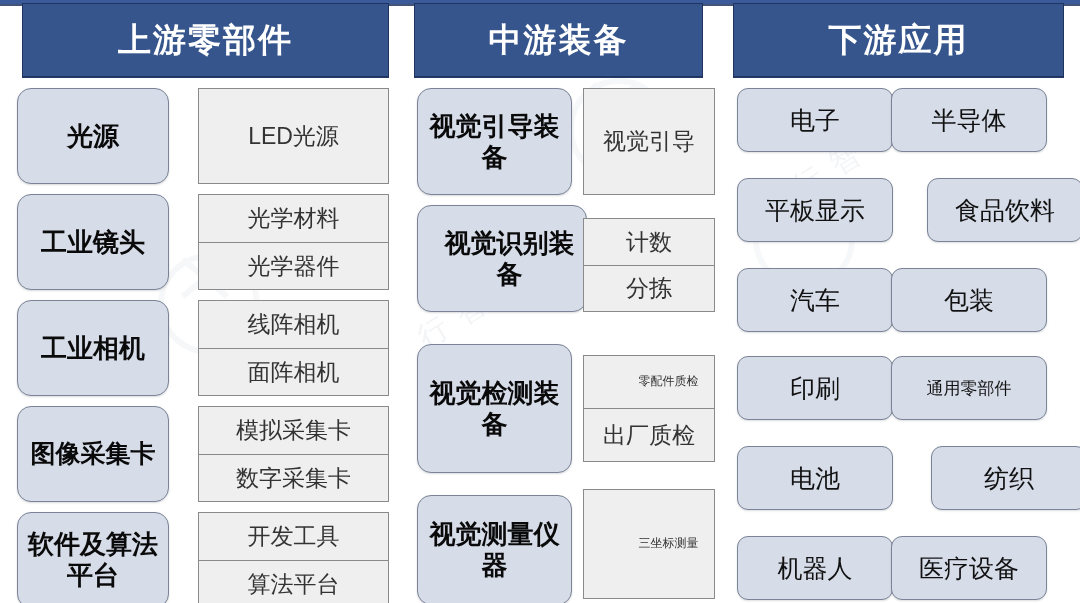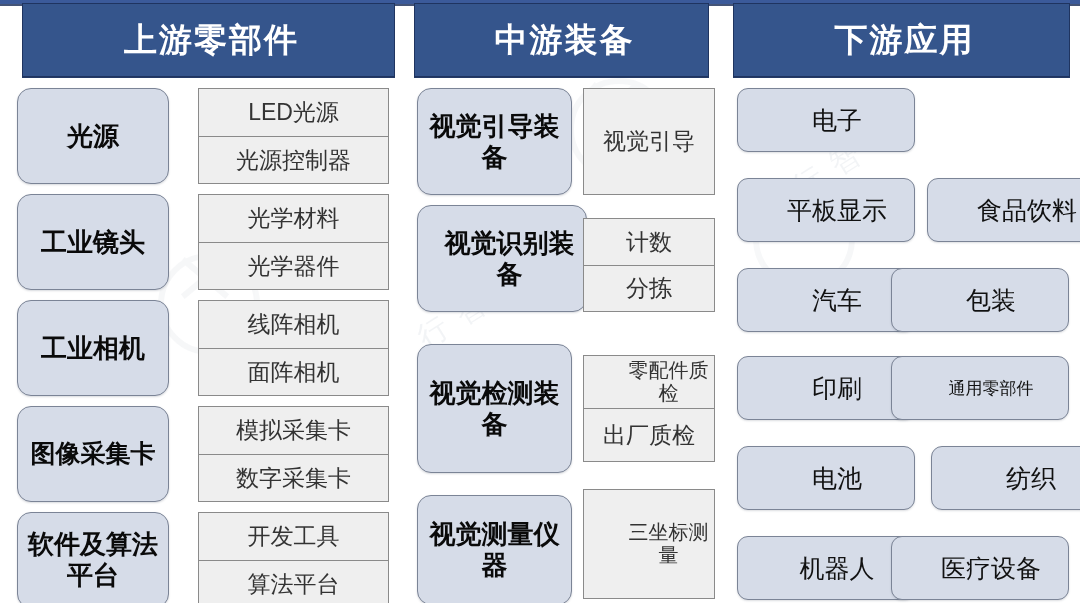--- a/index.html
+++ b/index.html
@@ -22,43 +22,43 @@
   .wm .ring{position:absolute;border:6px solid #6b7a90;border-radius:50%;}
   .wm .bar{position:absolute;background:#6b7a90;}
   .wm-text{position:absolute;color:#8a98ad;opacity:.10;font-size:30px;
            font-family:"Liberation Serif",serif;pointer-events:none;
            transform:rotate(-32deg);white-space:nowrap;letter-spacing:3px;}
 
   
   .banner{position:absolute;background:#35558C;border:1px solid #1f3460;
           color:#ffffff;display:flex;align-items:center;justify-content:center;
           font-size:33px;font-weight:700;letter-spacing:2px;
-          box-shadow:0 1px 0 #243a66;padding-left:6px;}
+          box-shadow:0 1px 0 #243a66;}
 
   
   .pbox{position:absolute;background:#D6DCE8;border:1.6px solid #7b8496;
         border-radius:14px;display:flex;align-items:center;
         justify-content:center;text-align:center;color:#0a0a0a;
         font-weight:700;font-size:26px;line-height:1.18;
         box-shadow:0 1px 2px rgba(60,70,90,.20);}
   .pbox.sm{font-size:25px;}
 
   
   .gwrap{position:absolute;border:1.6px solid #8a8a8a;background:#EFEFEF;
          display:flex;flex-direction:column;}
   .gcell{flex:1;display:flex;align-items:center;justify-content:center;
          text-align:center;color:#333333;font-size:23px;line-height:1.15;}
   .gcell + .gcell{border-top:1.6px solid #8a8a8a;}
-  .gcell.sm{font-size:20px;margin-left:39px;}
+  .gcell.sm{font-size:12px;margin-left:39px;}
 
   
   .abox{position:absolute;background:#D6DCE8;border:1.5px solid #7b8496;
         border-radius:11px;display:flex;align-items:center;
         justify-content:center;text-align:center;color:#111111;
-        font-size:25px;box-shadow:0 1px 2px rgba(60,70,90,.18);padding-left:22px;}
+        font-size:25px;box-shadow:0 1px 2px rgba(60,70,90,.18);}
   .abox.sm{font-size:17px;}
 </style>
 </head>
 <body>
 
 <div id="stage">
 
   <div class="top-rule"></div>
   <div class="top-rule-dark"></div>
 
@@ -81,21 +81,20 @@
     <div class="bar" style="left:26px;top:30px;width:58px;height:6px;transform:rotate(-40deg);"></div>
   </div>
   <div class="wm-text" style="left:415px;top:300px;">行 智</div>
   <div class="wm-text" style="left:790px;top:150px;">行 智</div>
 
   <div class="banner" style="left:22px;top:3px;width:365px;height:72px;">上游零部件</div>
 
   <div class="pbox" style="left:17px;top:88px;width:150px;height:94px;">光源</div>
   <div class="gwrap" style="left:198px;top:88px;width:189px;height:94px;">
     <div class="gcell">LED光源</div>
-    <div class="gcell">光源控制器</div>
   </div>
 
   <div class="pbox" style="left:17px;top:194px;width:150px;height:94px;">工业镜头</div>
   <div class="gwrap" style="left:198px;top:194px;width:189px;height:94px;">
     <div class="gcell">光学材料</div>
     <div class="gcell">光学器件</div>
   </div>
 
   <div class="pbox" style="left:17px;top:300px;width:150px;height:94px;">工业相机</div>
   <div class="gwrap" style="left:198px;top:300px;width:189px;height:94px;">
@@ -135,20 +134,21 @@
   </div>
 
   <div class="pbox" style="left:417px;top:495px;width:153px;height:108px;">视觉测量仪器</div>
   <div class="gwrap" style="left:583px;top:489px;width:130px;height:108px;">
     <div class="gcell sm">三坐标测量</div>
   </div>
 
   <div class="banner" style="left:733px;top:3px;width:329px;height:72px;">下游应用</div>
 
   <div class="abox" style="left:737px;top:88px;width:154px;height:62px;">电子</div>
+  <div class="abox" style="left:891px;top:88px;width:154px;height:62px;">半导体</div>
 
   <div class="abox" style="left:737px;top:178px;width:154px;height:62px;">平板显示</div>
   <div class="abox" style="left:891px;top:178px;width:154px;height:62px;margin-left:36px;">食品饮料</div>
 
   <div class="abox" style="left:737px;top:268px;width:154px;height:62px;">汽车</div>
   <div class="abox" style="left:891px;top:268px;width:154px;height:62px;">包装</div>
 
   <div class="abox" style="left:737px;top:356px;width:154px;height:62px;">印刷</div>
   <div class="abox sm" style="left:891px;top:356px;width:154px;height:62px;">通用零部件</div>
 

